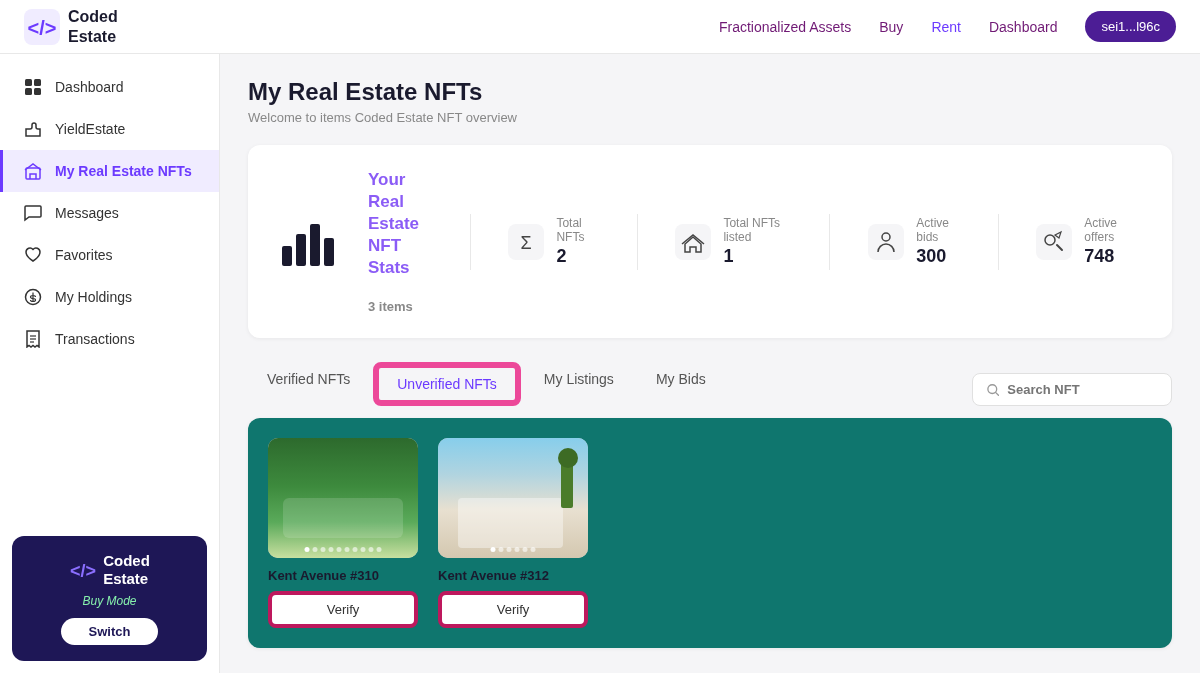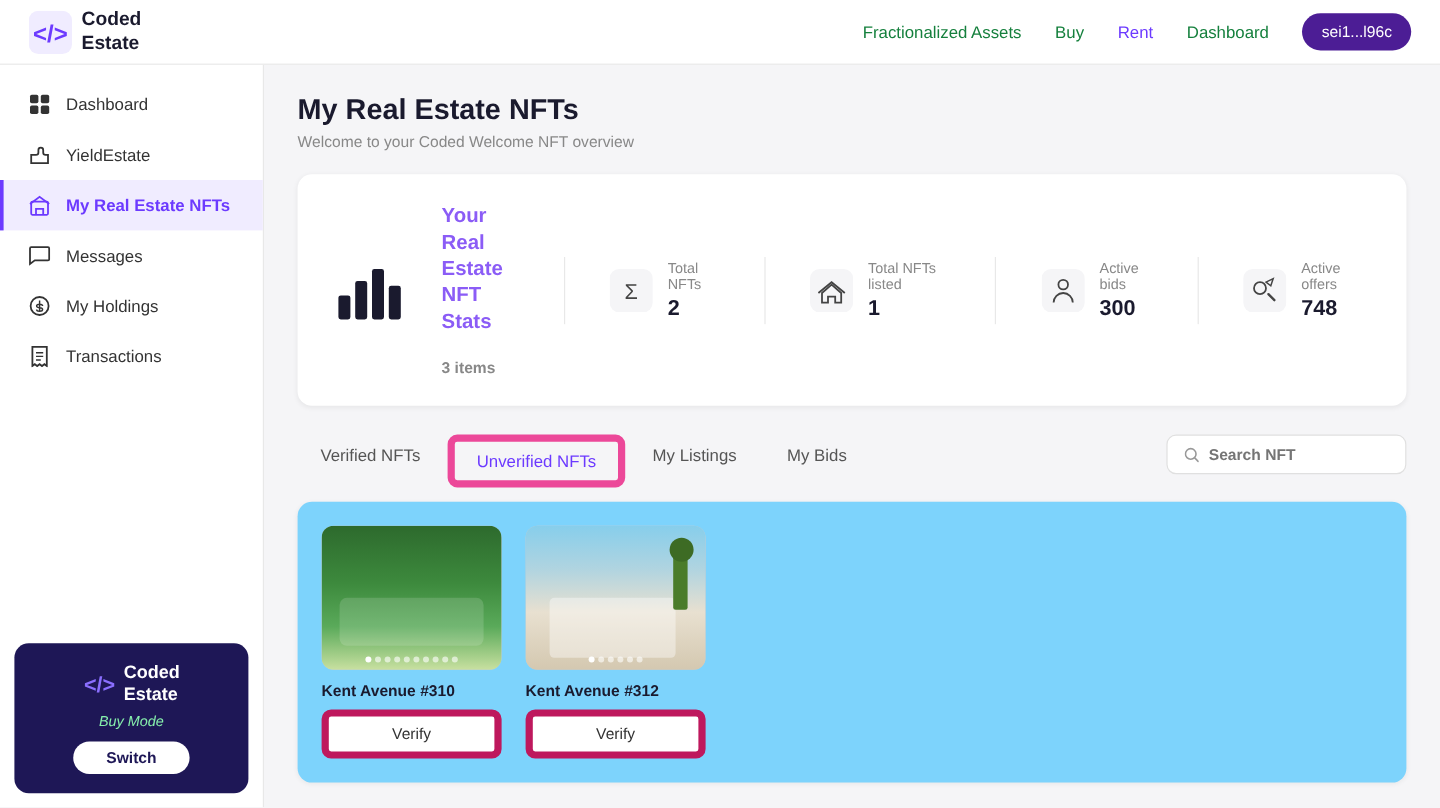--- a/index.html
+++ b/index.html
@@ -8,21 +8,21 @@
     
     .topnav {
       display: flex; align-items: center; justify-content: space-between;
       background: #fff; border-bottom: 1px solid #e8e8e8;
       padding: 0 24px; height: 54px; flex-shrink: 0;
     }
     .logo-area { display: flex; align-items: center; gap: 8px; }
     .logo-icon { width: 36px; height: 36px; }
     .logo-text { font-weight: 700; font-size: 16px; line-height: 1.2; color: #1a1a2e; }
     .nav-links { display: flex; align-items: center; gap: 28px; }
-    .nav-link { font-size: 14px; color: #15803d; text-decoration: none; cursor: pointer; }
+    .nav-link { font-size: 14px; color: #701a75; text-decoration: none; cursor: pointer; }
     .nav-link.active { color: #6c3aff; font-weight: 500; }
     .wallet-btn {
       background: #4c1d95; color: #fff; border: none; border-radius: 20px;
       padding: 8px 16px; font-size: 13px; cursor: pointer;
     }
 
     
     .layout { display: flex; flex: 1; overflow: hidden; }
 
     
@@ -68,55 +68,55 @@
     .stats-items { font-size: 13px; color: #888; margin-top: 20px; font-weight: bold; }
 
     .stats-divider { width: 1px; height: 56px; background: #e8e8e8; }
 
     .stat-block { display: flex; align-items: center; gap: 12px; padding: 0 10px; }
     .stat-icon { width: 40px; height: 40px; display: flex; align-items: center; justify-content: center; }
     .stat-info-label { font-size: 12px; color: #888; }
     .stat-info-value { font-size: 18px; font-weight: 700; color: #1a1a2e; margin-top: 2px; }
 
     
-    .tabs-row { display: flex; align-items: flex-start; justify-content: space-between; margin-top: 24px; }
+    .tabs-row { display: flex; align-items: flex-end; justify-content: space-between; margin-top: 24px; }
     .tabs { display: flex; gap: 4px; }
     .tab {
       padding: 8px 18px; border-radius: 8px; font-size: 14px;
       cursor: pointer; color: #555; border: 1px solid transparent;
     }
     .tab.active { color: #6c3aff; border: 6px solid #ec4899; font-weight: 500; }
 
     .search-box {
       display: flex; align-items: center; gap: 8px;
       border: 1px solid #e0e0e0; border-radius: 8px; padding: 8px 14px;
       background: #fff; width: 200px;
     }
     .search-box input { border: none; outline: none; font-size: 13px; color: #7f1d1d; width: 100%; background: transparent; font-weight: bold; }
 
     
     .nft-section {
-      background: #7dd3fc; border-radius: 12px; margin-top: 12px;
+      background: #0f766e; border-radius: 12px; margin-top: 12px;
       padding: 20px 20px; box-shadow: 0 1px 4px rgba(0,0,0,0.06);
     }
     .nft-grid { display: flex; gap: 20px; flex-wrap: wrap; }
     .nft-card { width: 150px; }
     .nft-image {
       width: 150px; height: 120px; border-radius: 10px; overflow: hidden;
       background: #ccc; margin-bottom: 10px; position: relative;
     }
     .nft-dots {
       position: absolute; bottom: 6px; left: 50%; transform: translateX(-50%);
       display: flex; gap: 3px;
     }
     .dot { width: 5px; height: 5px; border-radius: 50%; background: rgba(255,255,255,0.6); }
     .dot.active { background: #fff; }
     .nft-name { font-size: 13px; font-weight: 600; color: #1a1a2e; margin-bottom: 8px; }
     .nft-verify-btn {
-      width: 100%; padding: 7px 0; border: 6px solid #be185d; border-radius: 8px;
+      width: 100%; padding: 7px 0; border: 4px solid #be185d; border-radius: 8px;
       background: #fff; font-size: 13px; color: #333; cursor: pointer;
     }
 
     
     svg { display: block; }
   </style>
 </head>
 <body>
 
 <nav class="topnav">
@@ -176,20 +176,28 @@
 
       <div class="sidebar-item">
         <span class="sidebar-icon">
           <svg width="18" height="18" viewBox="0 0 18 18" fill="none">
             <path d="M2 2h14a1 1 0 0 1 1 1v9a1 1 0 0 1-1 1H5l-4 3V3a1 1 0 0 1 1-1z" stroke="#333" stroke-width="1.5" fill="none"></path>
           </svg>
         </span>
         <span>Messages</span>
       </div>
 
+      <div class="sidebar-item">
+        <span class="sidebar-icon">
+          <svg width="18" height="18" viewBox="0 0 18 18" fill="none">
+            <path d="M9 15S2 10.5 2 6a4 4 0 0 1 7-2.6A4 4 0 0 1 16 6c0 4.5-7 9-7 9z" stroke="#333" stroke-width="1.5" fill="none"></path>
+          </svg>
+        </span>
+        <span>Favorites</span>
+      </div>
 
 
       <div class="sidebar-item">
         <span class="sidebar-icon">
           <svg width="18" height="18" viewBox="0 0 18 18" fill="none">
             <circle cx="9" cy="9" r="7.5" stroke="#333" stroke-width="1.5" fill="none"></circle>
             <path d="M9 4.5v9M6.5 12c0 .8.7 1.5 2.5 1.5s2.5-.7 2.5-1.5-1-1.5-2.5-1.5-2.5-.7-2.5-1.5S7.2 7.5 9 7.5s2.5.7 2.5 1.5" stroke="#333" stroke-width="1.2"></path>
           </svg>
         </span>
         <span>My Holdings</span>
@@ -218,21 +226,21 @@
 Estate</span>
       </div>
       <span class="sidebar-mode">Buy Mode</span>
       <button class="sidebar-switch-btn">Switch</button>
     </div>
   </aside>
 
   <main class="main">
 
     <h1 class="page-title">My Real Estate NFTs</h1>
-    <p class="page-subtitle">Welcome to your Coded Welcome NFT overview</p>
+    <p class="page-subtitle">Welcome to items Coded Estate NFT overview</p>
 
     <div class="stats-card">
 
       <svg class="stats-chart-icon" viewBox="0 0 64 64" fill="none">
         <rect x="6" y="36" width="10" height="20" rx="2" fill="#1a1a2e"></rect>
         <rect x="20" y="24" width="10" height="32" rx="2" fill="#1a1a2e"></rect>
         <rect x="34" y="14" width="10" height="42" rx="2" fill="#1a1a2e"></rect>
         <rect x="48" y="28" width="10" height="28" rx="2" fill="#1a1a2e"></rect>
       </svg>
 

